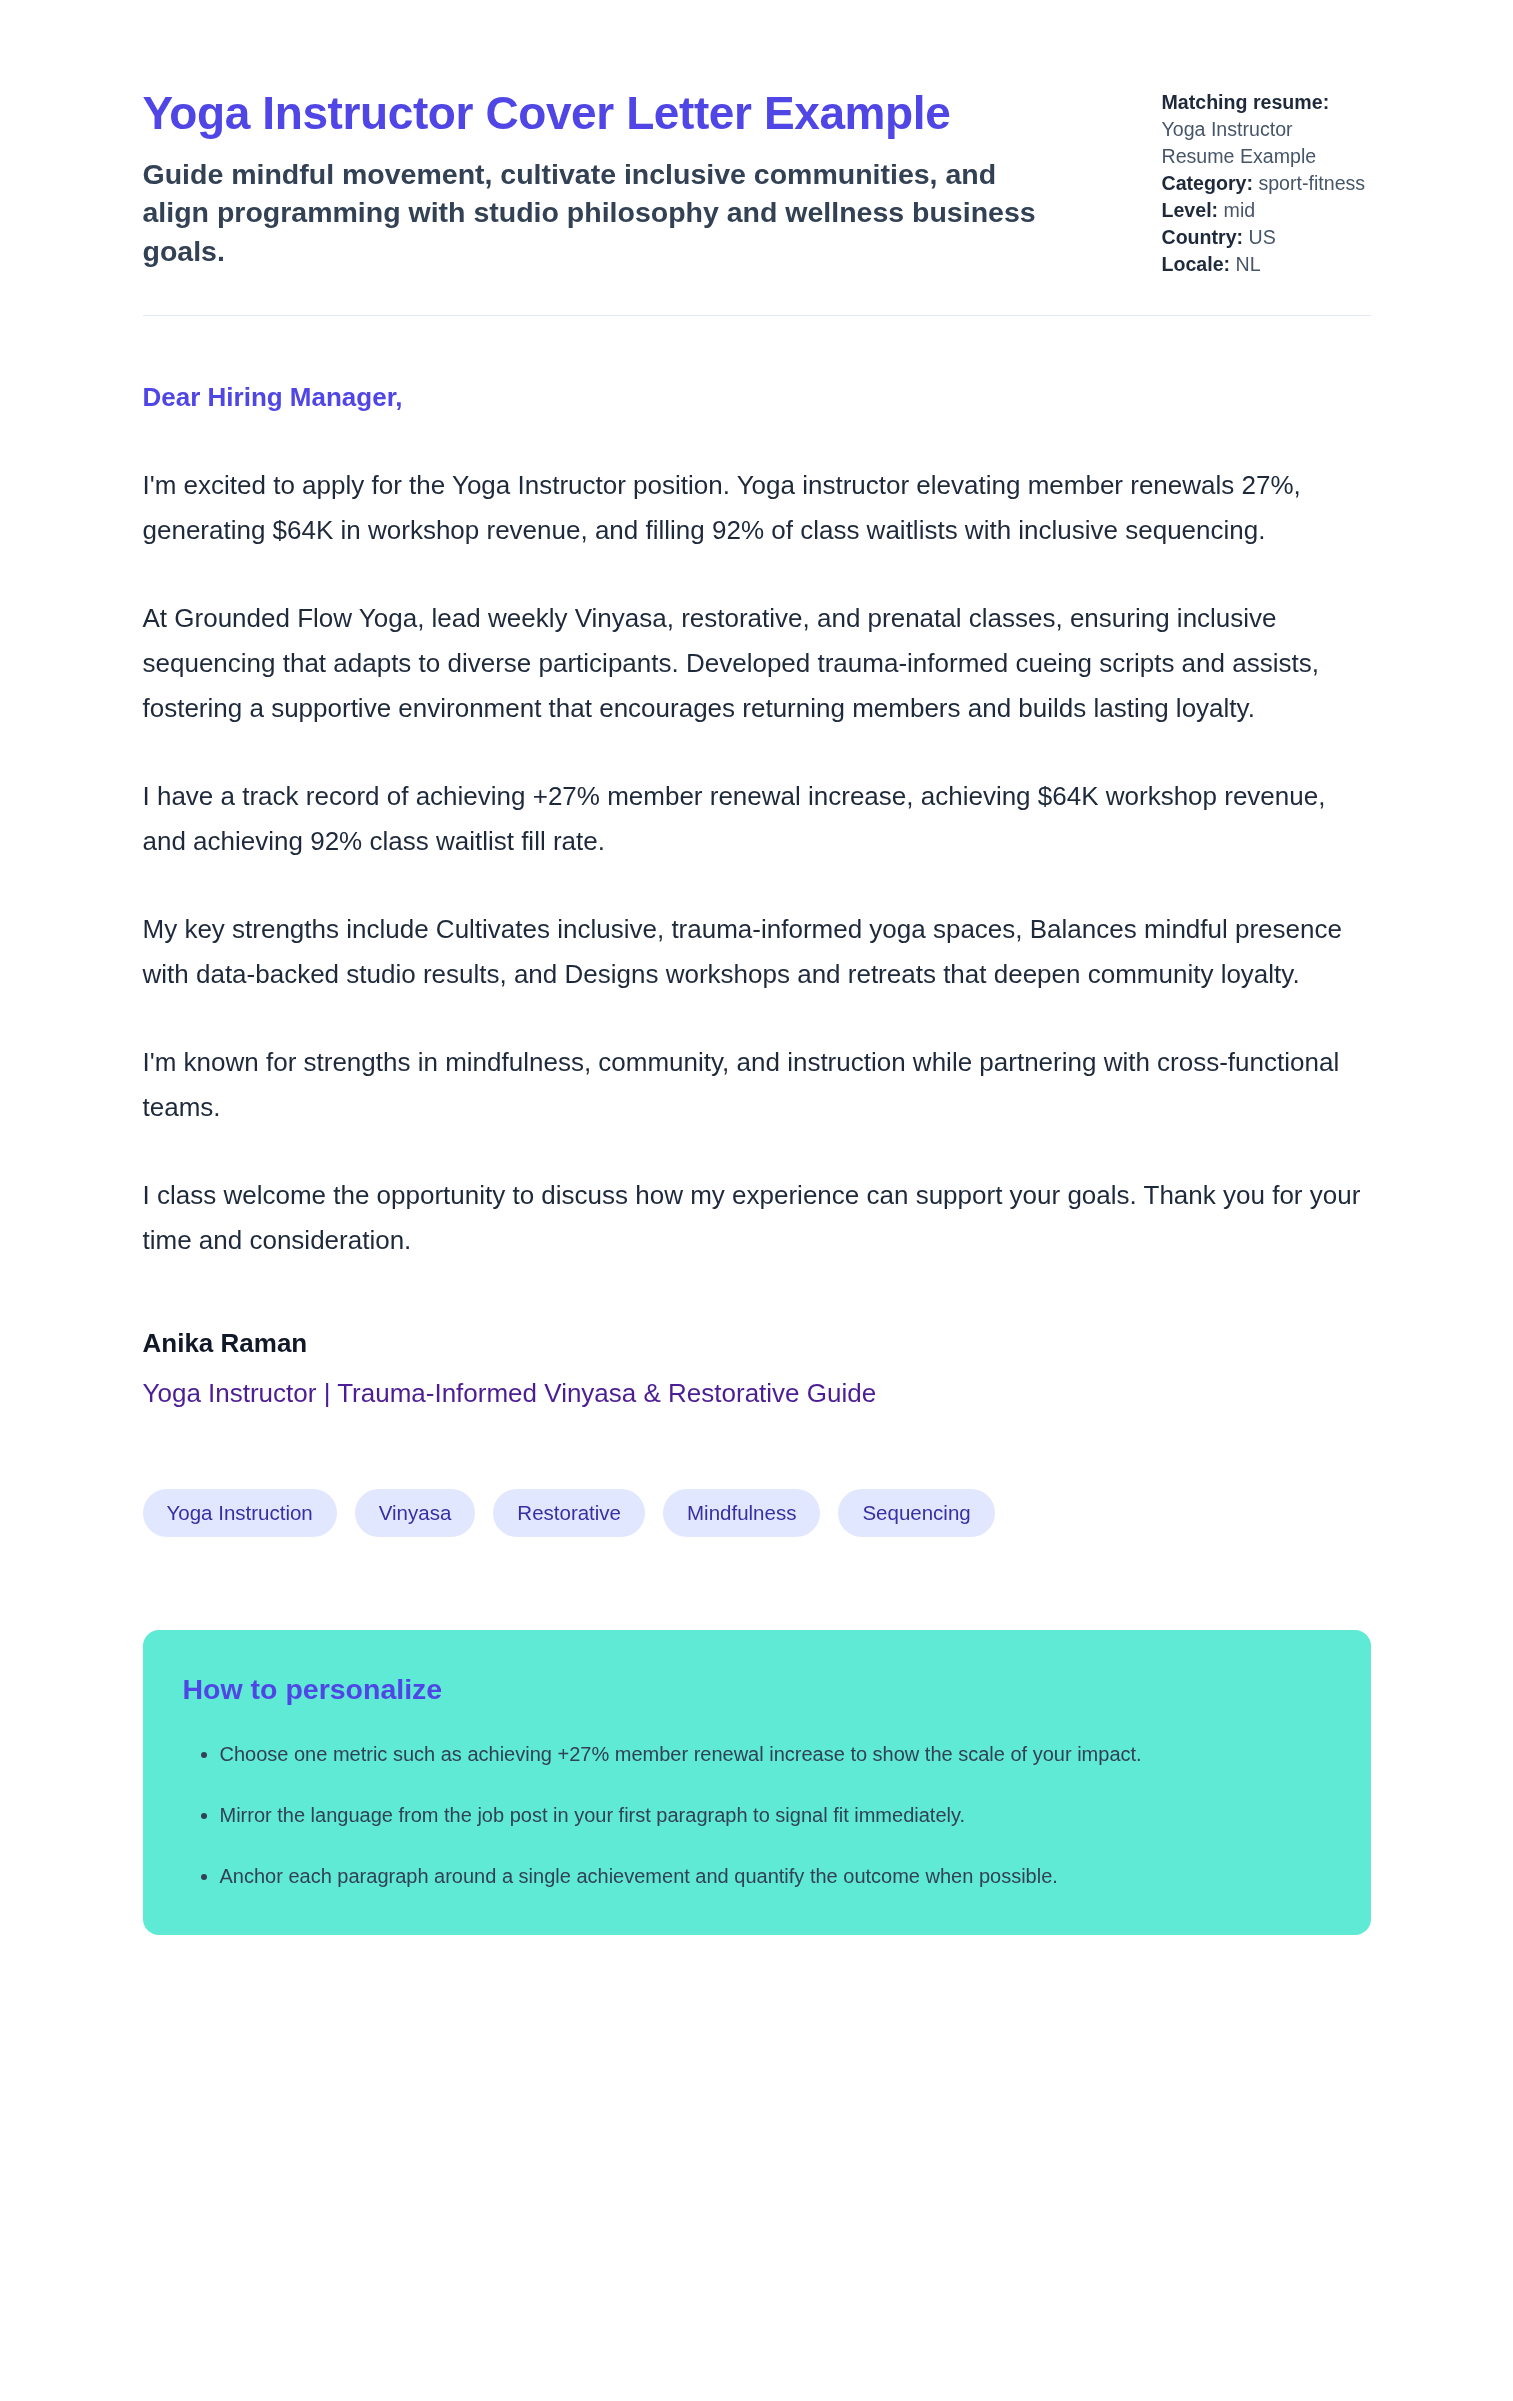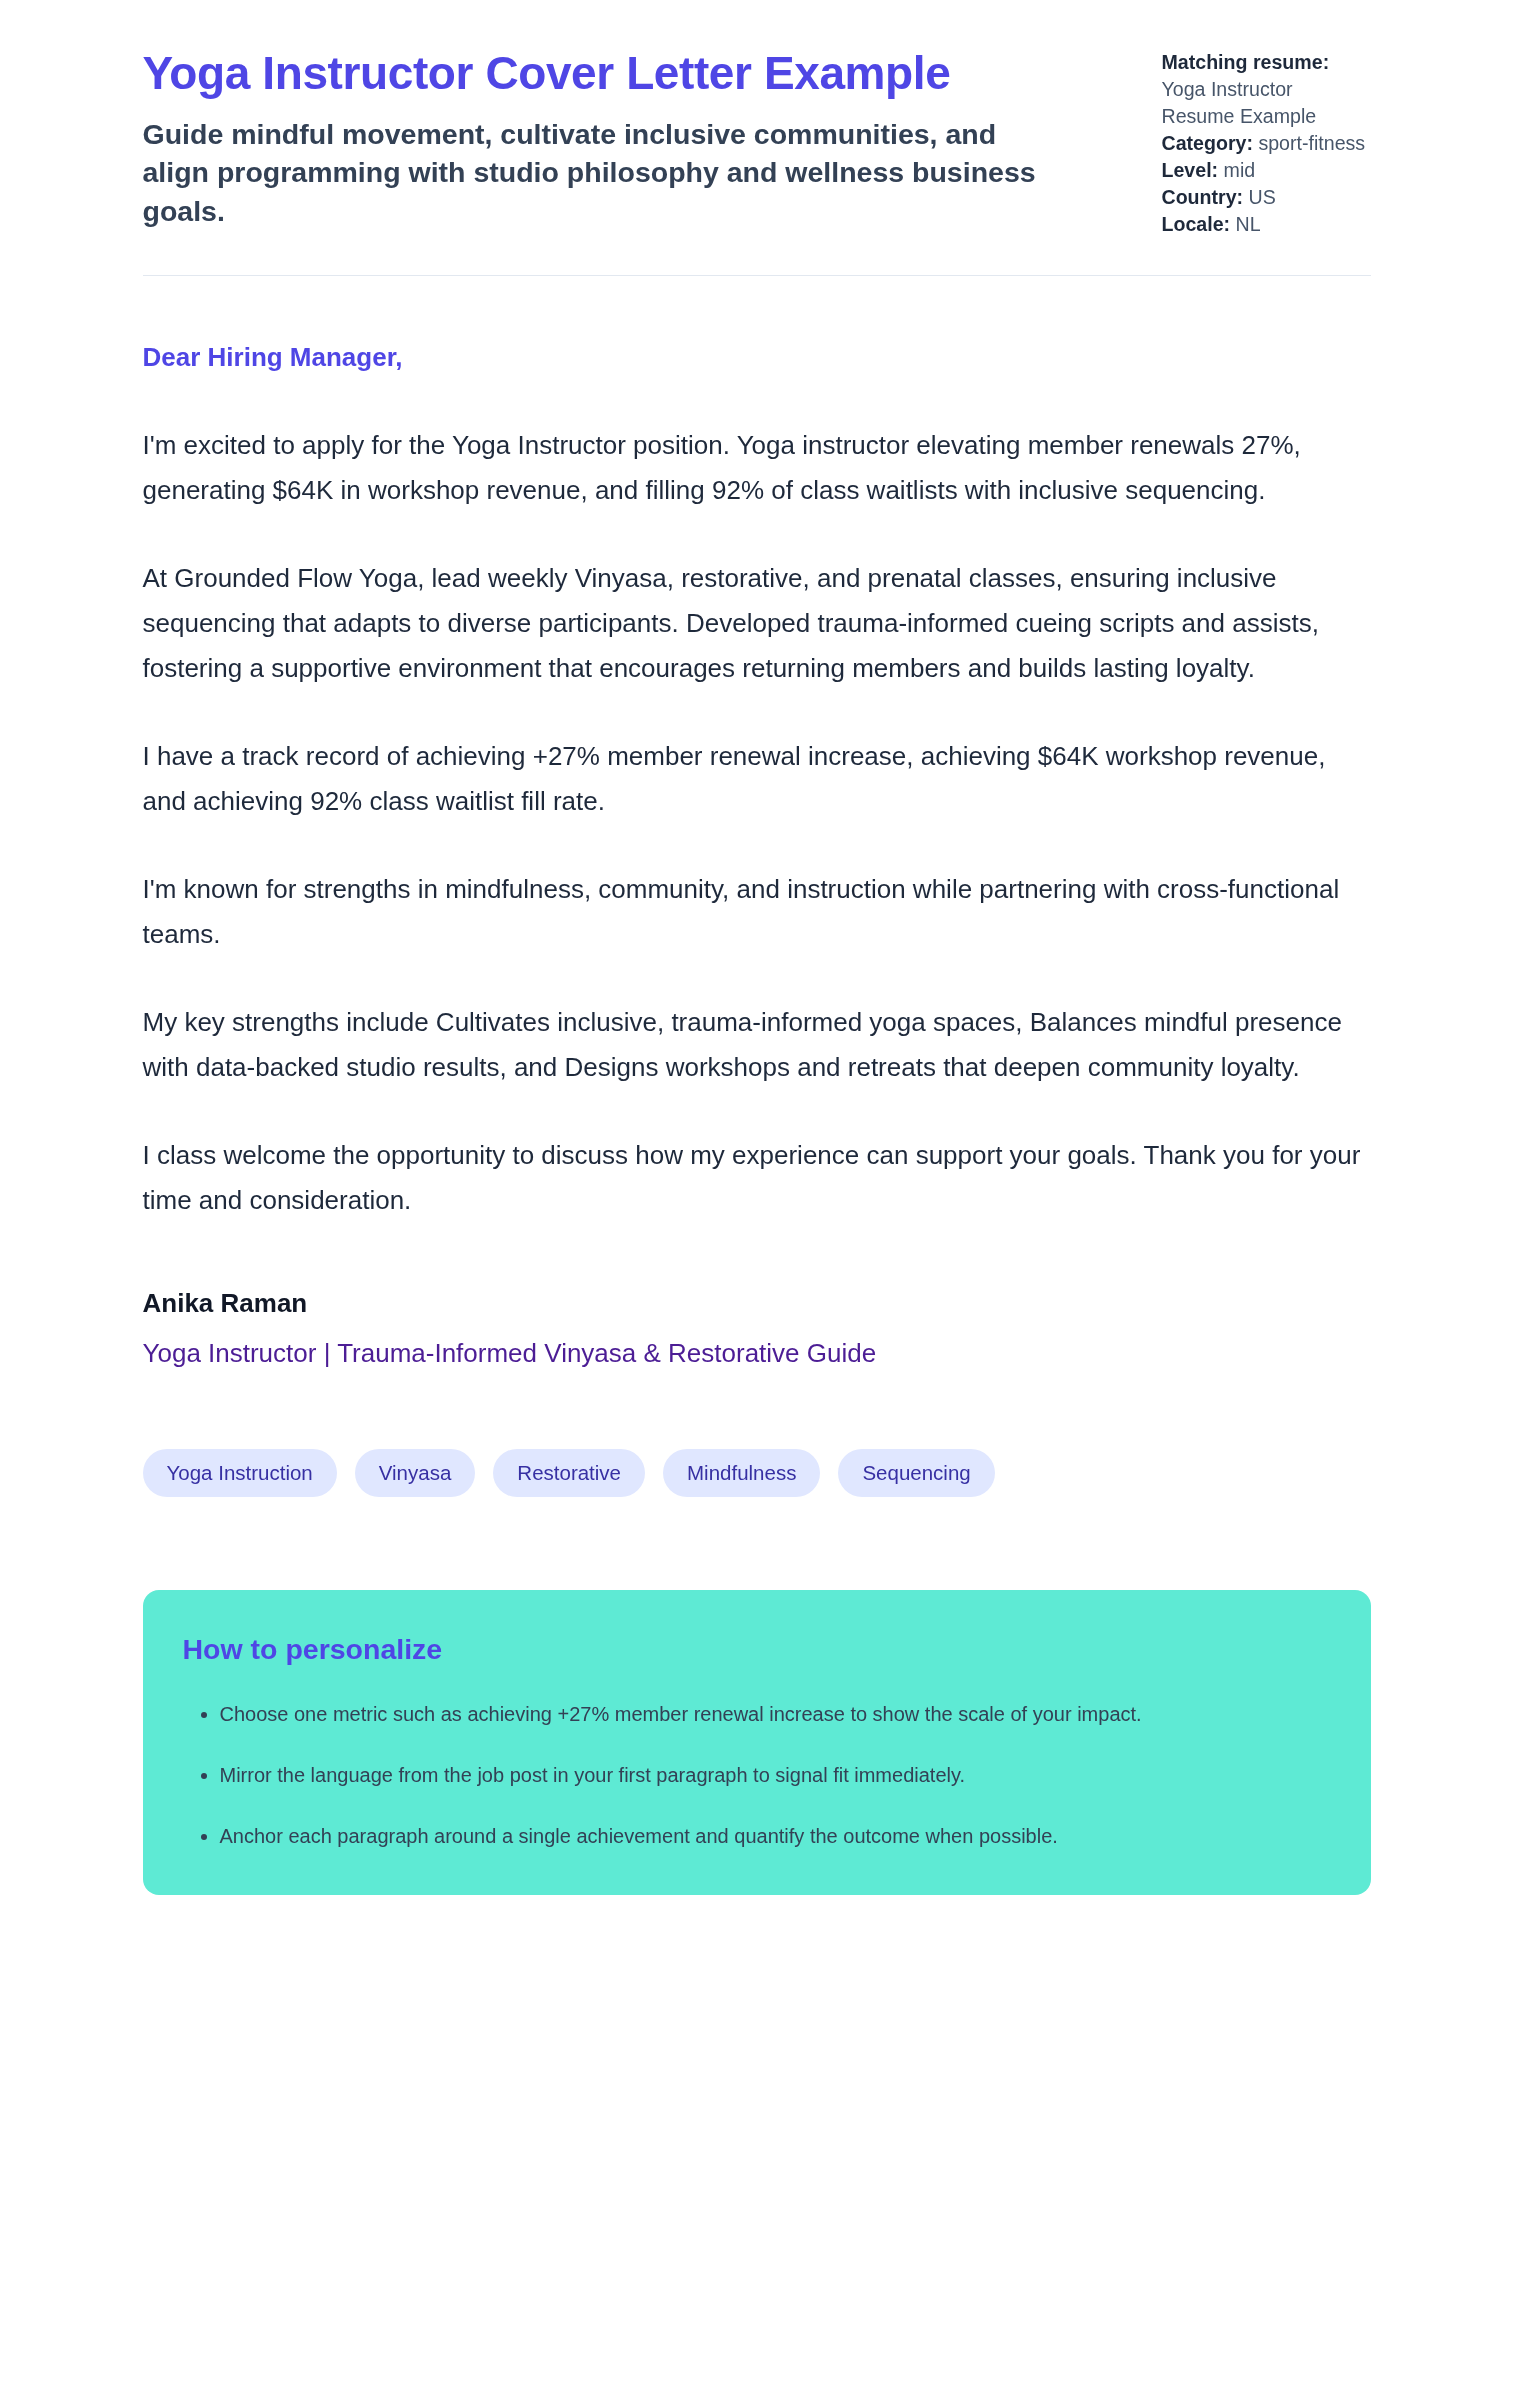--- a/index.html
+++ b/index.html
@@ -8,21 +8,21 @@
     width: 1513px;
     min-height: 2401px;
     background: #ffffff;
     font-family: "Liberation Sans", "DejaVu Sans", sans-serif;
     color: #1e293b;
     overflow: hidden;
   }
   .page {
     width: 1228px;
     margin: 0 auto;
-    padding-top: 45px;
+    padding-top: 85px;
   }
 
   
   .header {
     display: flex;
     justify-content: space-between;
     align-items: flex-start;
   }
   .header-left { max-width: 899px; }
   .title {
@@ -166,22 +166,22 @@
     </aside>
   </header>
 
   <hr class="divider">
 
   <main class="letter">
     <p class="salutation">Dear Hiring Manager,</p>
     <p class="para">I'm excited to apply for the Yoga Instructor position. Yoga instructor elevating member renewals 27%, generating $64K in workshop revenue, and filling 92% of class waitlists with inclusive sequencing.</p>
     <p class="para">At Grounded Flow Yoga, lead weekly Vinyasa, restorative, and prenatal classes, ensuring inclusive sequencing that adapts to diverse participants. Developed trauma-informed cueing scripts and assists, fostering a supportive environment that encourages returning members and builds lasting loyalty.</p>
     <p class="para">I have a track record of achieving +27% member renewal increase, achieving $64K workshop revenue, and achieving 92% class waitlist fill rate.</p>
+    <p class="para">My key strengths include Cultivates inclusive, trauma-informed yoga spaces, Balances mindful presence with data-backed studio results, and Designs workshops and retreats that deepen community loyalty.</p>
     <p class="para">I'm known for strengths in mindfulness, community, and instruction while partnering with cross-functional teams.</p>
-    <p class="para">My key strengths include Cultivates inclusive, trauma-informed yoga spaces, Balances mindful presence with data-backed studio results, and Designs workshops and retreats that deepen community loyalty.</p>
     <p class="para">I class welcome the opportunity to discuss how my experience can support your goals. Thank you for your time and consideration.</p>
     <p class="sig-name">Anika Raman</p>
     <p class="sig-role">Yoga Instructor | Trauma-Informed Vinyasa &amp; Restorative Guide</p>
   </main>
 
   <div class="tags">
     <span class="tag">Yoga Instruction</span>
     <span class="tag">Vinyasa</span>
     <span class="tag">Restorative</span>
     <span class="tag">Mindfulness</span>

